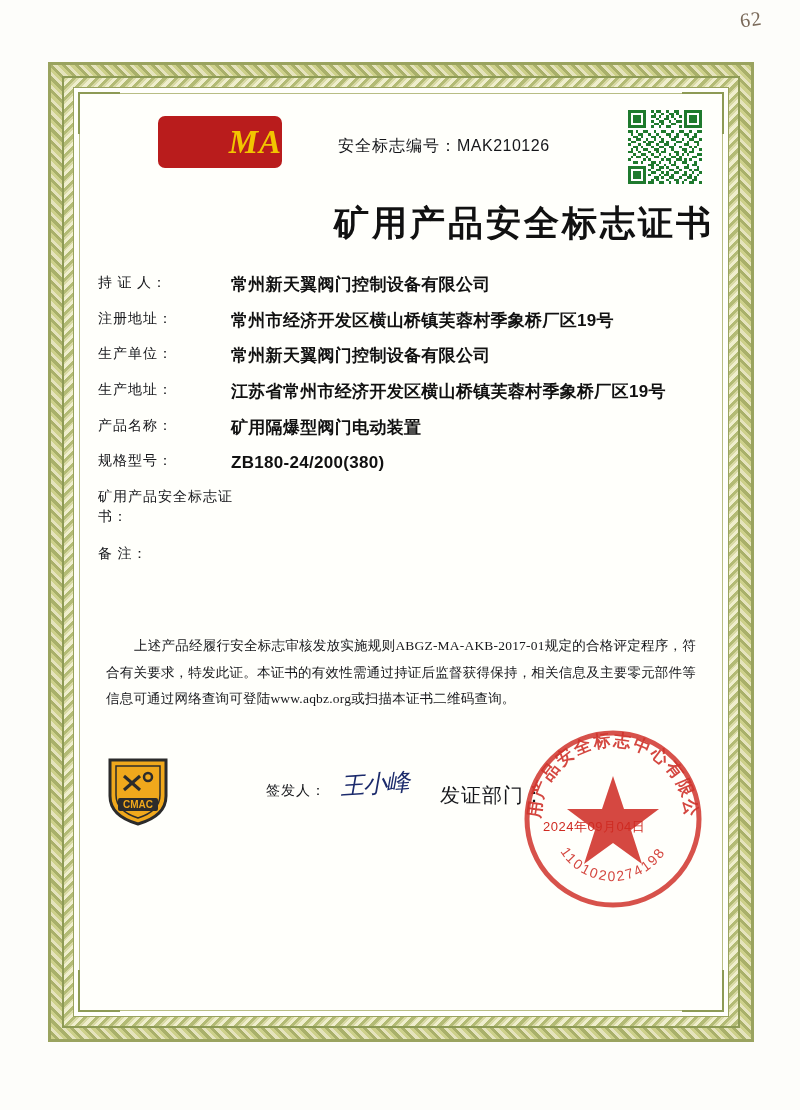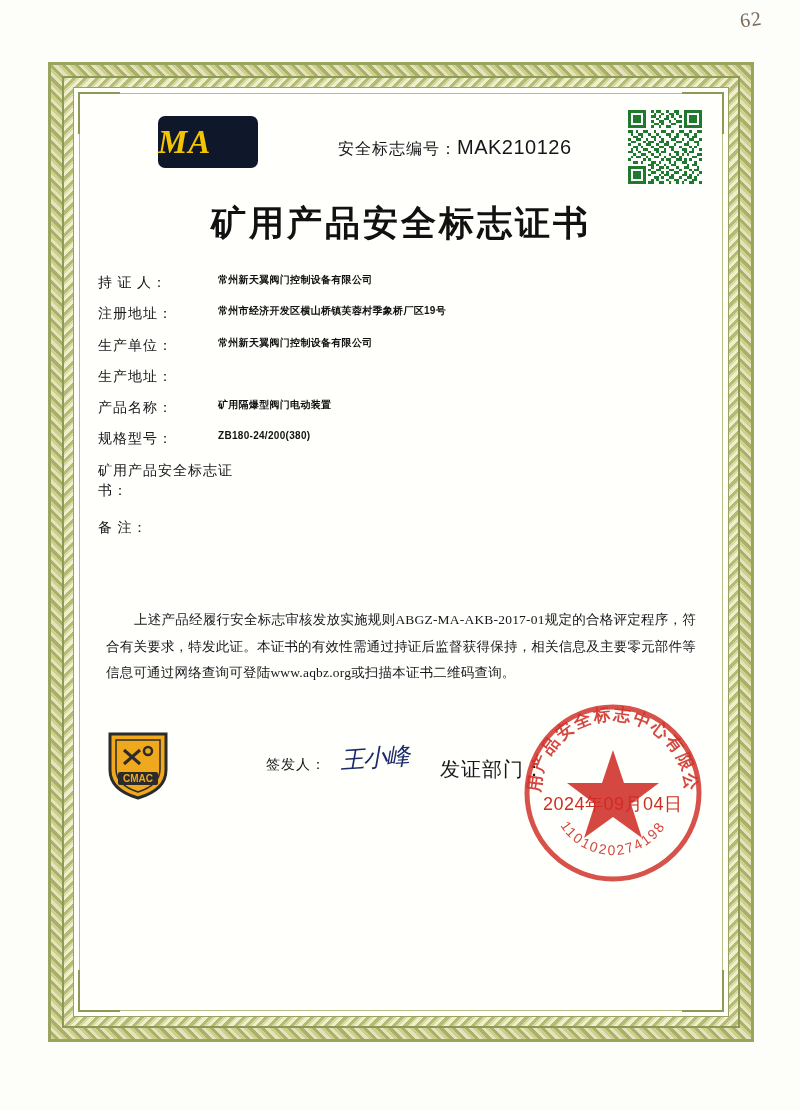--- a/index.html
+++ b/index.html
@@ -98,92 +98,93 @@
 
   
   .header-row {
     position: relative;
     height: 90px;
   }
   .ma-logo {
     position: absolute;
     left: 70px;
     top: 20px;
-    width: 100px;
+    width: 124px;
     height: 52px;
-    background: #0f172a;
+    background: #b91c1c;
     border-radius: 7px;
     display: flex;
     align-items: center;
-    justify-content: flex-start;
+    justify-content: flex-end;
   }
   .ma-logo span {
     font-family: "Liberation Serif", serif;
     font-weight: bold;
     font-style: italic;
     font-size: 33px;
     color: #f2c500;
     letter-spacing: 1px;
   }
   .cert-no {
     position: absolute;
     left: 250px;
     top: 40px;
     font-family: "Liberation Serif", serif;
     font-size: 16px;
     letter-spacing: 1px;
   }
   .cert-no .val {
     font-family: "Liberation Sans", sans-serif;
-    font-size: 20px;
+    font-size: 16px;
     letter-spacing: 0.5px;
   }
   .qr {
     position: absolute;
     right: 12px;
     top: 14px;
     width: 74px;
     height: 74px;
     background-color: #fff;
   }
 
   
   .title {
-    text-align: center;
+    text-align: right;
     font-family: "Liberation Serif", serif;
     font-weight: bold;
     font-size: 35px;
     letter-spacing: 3px;
     margin: 14px 0 26px 0;
     color: #111;
   }
 
   
   .fields {
     margin-left: 10px;
     margin-right: 10px;
   }
   .frow {
     display: flex;
     align-items: flex-start;
     margin-bottom: 11px;
     line-height: 1.45;
+    gap: 13px;
   }
   .flabel {
     width: 120px;
     flex: none;
     font-size: 14px;
     font-family: "Liberation Serif", serif;
     color: #16171b;
     letter-spacing: 1px;
   }
   .flabel.wide { width: 155px; }
   .fvalue {
     flex: 1;
-    font-size: 10px;
+    font-size: 17px;
     font-weight: bold;
     font-family: "Liberation Sans", sans-serif;
     color: #111;
     letter-spacing: 0.3px;
   }
   .fvalue.normal { font-weight: normal; }
   .fvalue.mono {
     font-weight: normal;
     letter-spacing: 0.6px;
   }
@@ -268,21 +269,21 @@
     position: absolute;
     left: 430px;
     top: -24px;
     width: 190px;
     height: 190px;
   }
   .stamp-date {
     position: absolute;
     left: 455px;
     top: 70px;
-    font-size: 18px;
+    font-size: 13px;
     color: #cf2b22;
     letter-spacing: 0.5px;
     font-family: "Liberation Sans", sans-serif;
     z-index: 5;
   }
 </style>
 </head>
 <body>
 
 <div class="page">
@@ -530,20 +531,21 @@
       <div class="frow">
         <div class="flabel">注册地址：</div>
         <div class="fvalue">常州市经济开发区横山桥镇芙蓉村季象桥厂区19号</div>
       </div>
       <div class="frow">
         <div class="flabel">生产单位：</div>
         <div class="fvalue">常州新天翼阀门控制设备有限公司</div>
       </div>
       <div class="frow">
         <div class="flabel">生产地址：</div>
+        <div class="fvalue">江苏省常州市经济开发区横山桥镇芙蓉村季象桥厂区19号</div>
       </div>
       <div class="frow">
         <div class="flabel">产品名称：</div>
         <div class="fvalue">矿用隔爆型阀门电动装置</div>
       </div>
       <div class="frow">
         <div class="flabel">规格型号：</div>
         <div class="fvalue">ZB180-24/200(380)</div>
       </div>
       <div class="frow">

